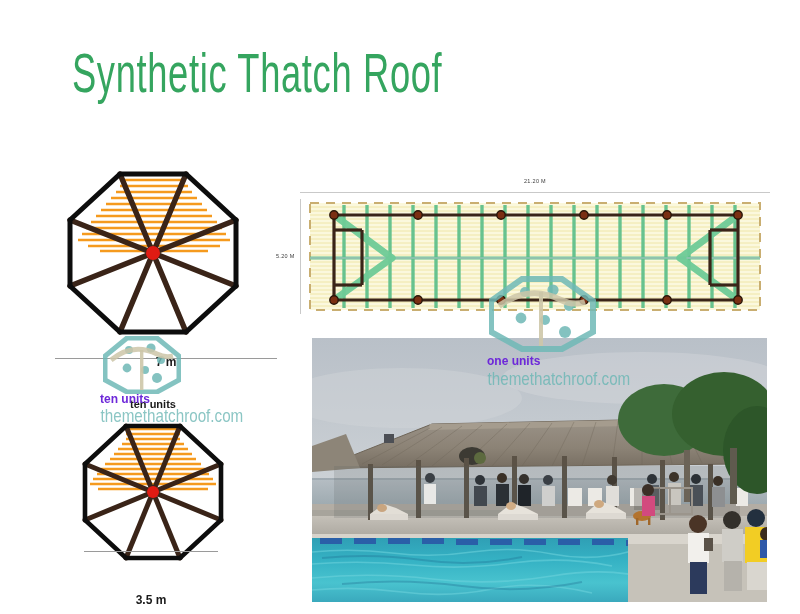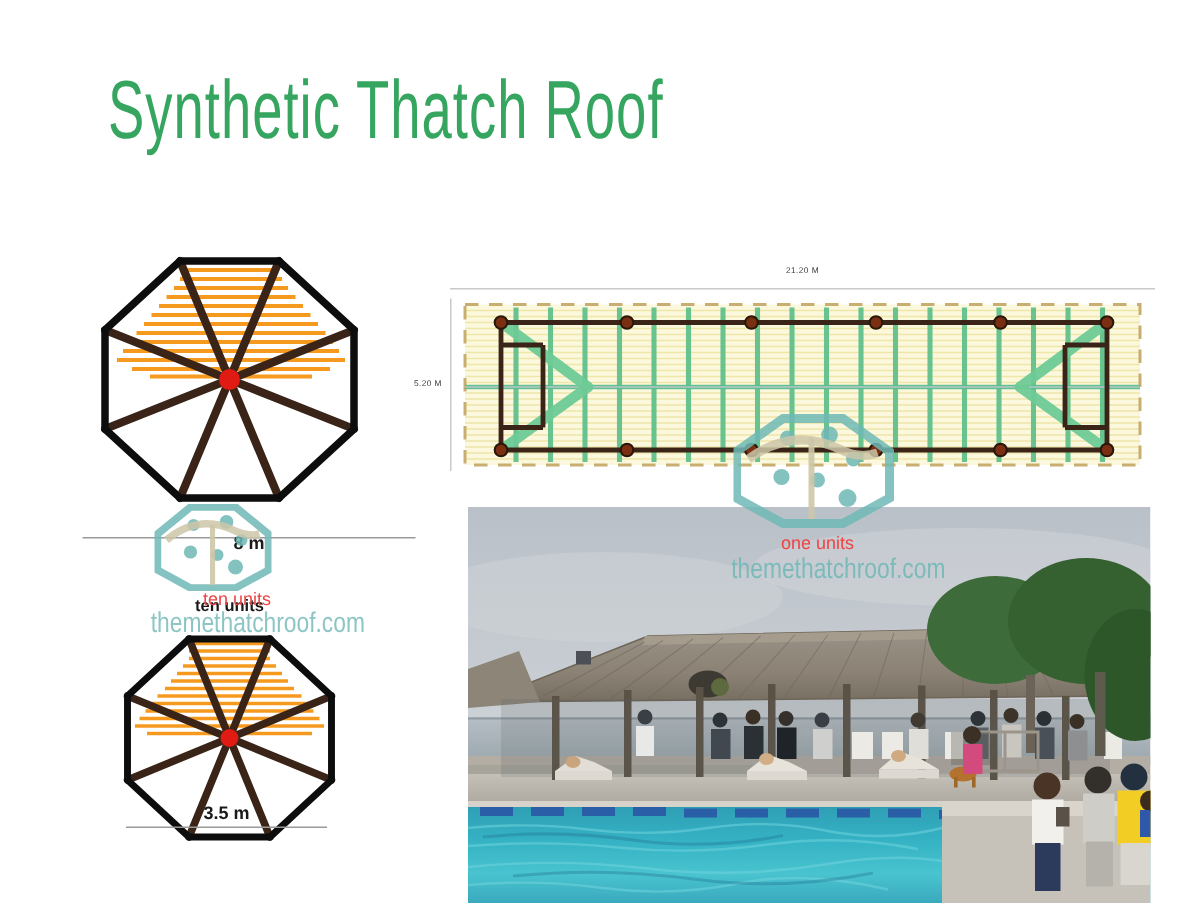--- a/index.html
+++ b/index.html
@@ -62,22 +62,22 @@
   #photo{position:absolute;left:312px;top:338px;width:455px;height:264px;overflow:hidden;}
 
   
   .wm{position:absolute;pointer-events:none;}
   .wm-text{
     font-family:"Liberation Sans Narrow","Liberation Sans",sans-serif;
     color:#6fb8b6;white-space:nowrap;transform:scaleX(0.8);
     transform-origin:center top;text-align:center;
   }
   .wm-units{
-    font-size:12px;color:#ef4444;font-weight:400;
-    text-align:center;white-space:nowrap;
+    font-size:12px;color:#6d28d9;font-weight:700;
+    text-align:left;white-space:nowrap;
   }
 </style>
 </head>
 <body>
 
 <div id="stage">
 
   <div class="main-title">Synthetic Thatch Roof</div>
 
   <div class="oct-wrap" style="left:58px;top:146px;width:190px;height:195px;">
@@ -127,21 +127,21 @@
         <line x1="95" y1="91" x2="12" y2="58"></line>
       </g>
 
       <polygon points="62,12 128,12 178,58 178,124 128,170 62,170 12,124 12,58" fill="none" stroke="#0d0d0d" stroke-width="5"></polygon>
 
       <circle cx="95" cy="91" r="7" fill="#e01b13"></circle>
     </svg>
   </div>
 
   <div class="dim-line" style="left:55px;top:358px;width:222px;"></div>
-  <div class="dim-text" style="left:55px;top:355px;width:222px;">8 m</div>
+  <div class="dim-text" style="left:55px;top:355px;width:222px;">7 m</div>
 
   <div class="oct-wrap" style="left:58px;top:398px;width:190px;height:170px;">
     <div class="oct-label" style="top:0;">ten units</div>
     <svg width="190" height="148" style="position:absolute;left:0;top:20px;" viewBox="0 0 190 148">
       <defs>
         <clipPath id="oct2clip">
           <polygon points="68,8 122,8 163,46 163,102 122,140 68,140 27,102 27,46"></polygon>
         </clipPath>
       </defs>
       <polygon points="68,8 122,8 163,46 163,102 122,140 68,140 27,102 27,46" fill="#ffffff"></polygon>
@@ -172,21 +172,21 @@
         <line x1="95" y1="74" x2="68" y2="140"></line>
         <line x1="95" y1="74" x2="27" y2="102"></line>
         <line x1="95" y1="74" x2="27" y2="46"></line>
       </g>
       <polygon points="68,8 122,8 163,46 163,102 122,140 68,140 27,102 27,46" fill="none" stroke="#0d0d0d" stroke-width="4.6"></polygon>
       <circle cx="95" cy="74" r="6" fill="#e01b13"></circle>
     </svg>
   </div>
 
   <div class="dim-line" style="left:84px;top:551px;width:134px;"></div>
-  <div class="dim-text" style="left:84px;top:535px;width:134px;">3.5 m</div>
+  <div class="dim-text" style="left:84px;top:593px;width:134px;">3.5 m</div>
 
   <div class="plan-dimtop"></div>
   <div class="plan-dimtop-text">21.20 M</div>
   <div class="plan-dimleft"></div>
   <div class="plan-dimleft-text">5.20 M</div>
 
   <svg id="plan" viewBox="0 0 462 115">
 
     <rect x="6" y="4" width="450" height="107" fill="#fbf8dd"></rect>
 

